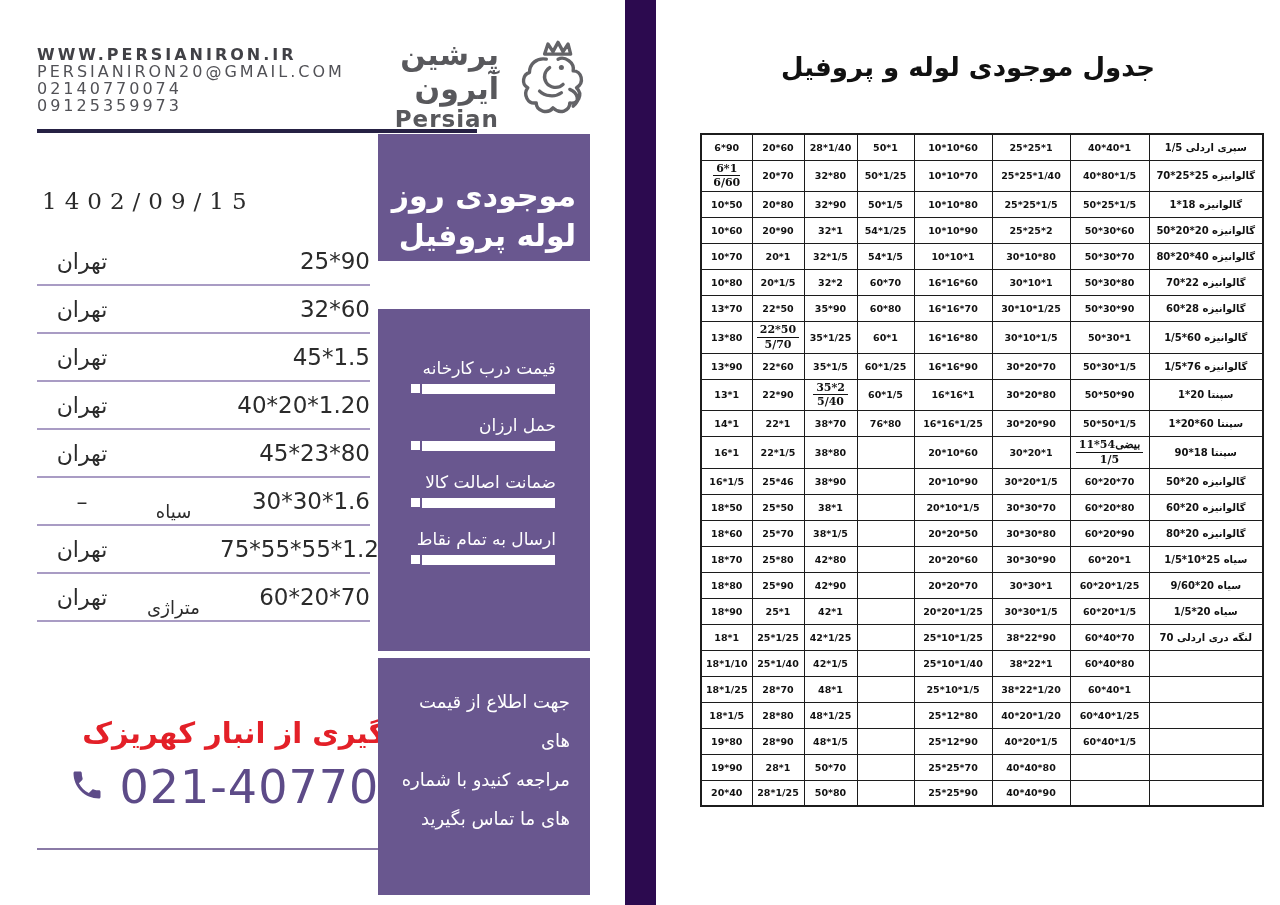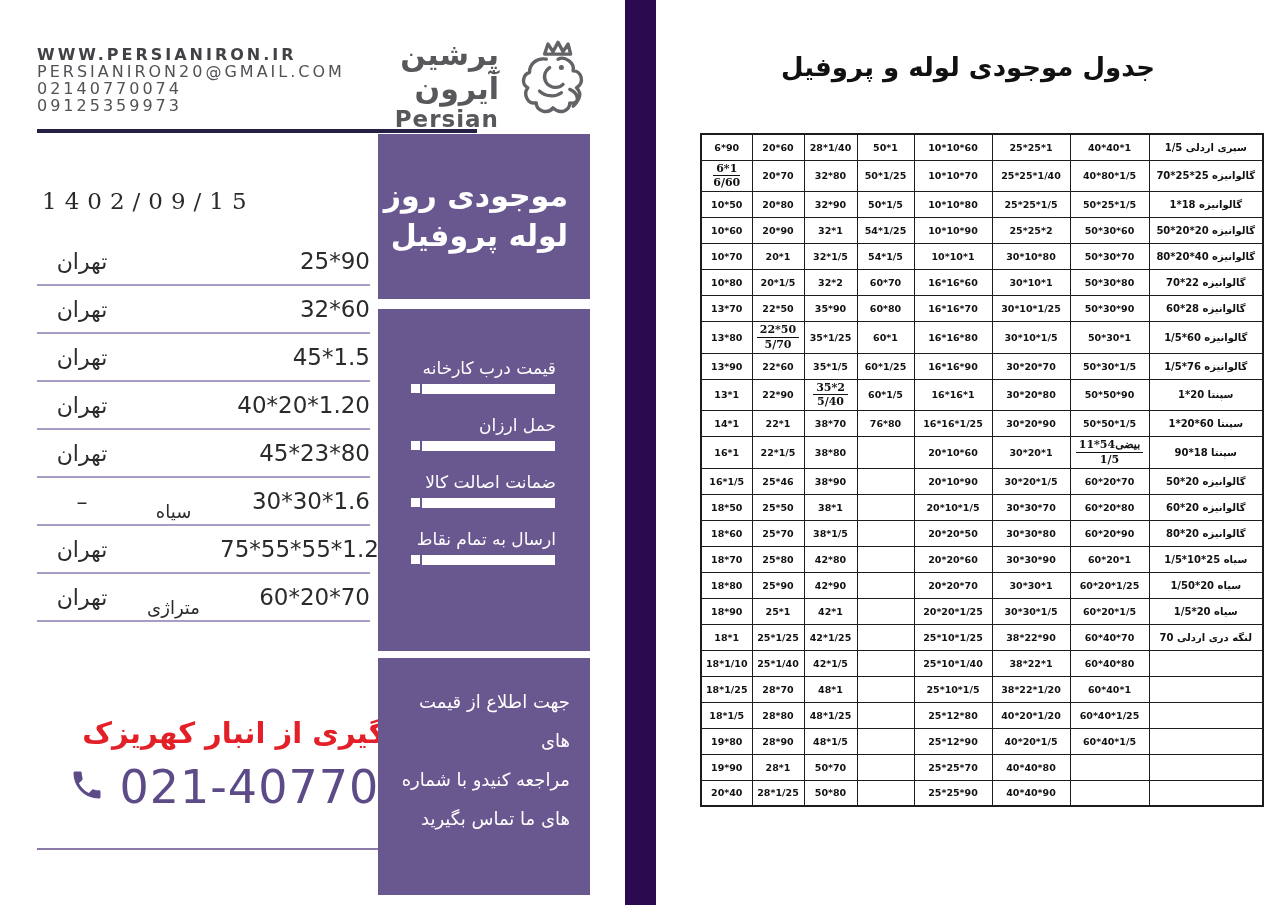--- a/index.html
+++ b/index.html
@@ -24,21 +24,21 @@
 
   
   .inv-list { left:37px; top:238px; width:333px; }
   .inv-row { height:48px; display:flex; align-items:center; border-bottom:2px solid #a99cc4; direction:ltr; }
   .inv-city { width:90px; font-size:22px; color:#2b2b2b; text-align:center; }
   .inv-note { flex:1; font-size:18px; color:#2b2b2b; text-align:center;margin-top:20px; }
   .inv-size { width:150px; font-size:23px; color:#2b2b2b; text-align:right; direction:ltr; }
 
   
   .sb { left:378px; width:212px; background:#69578f; color:#fff; }
-  .sb-title { top:134px; height:165px; padding:42px 22px 0 0; text-align:right; }
+  .sb-title { top:134px; height:127px; padding:42px 14px 0 0; text-align:right; }
   .sb-title div { font-size:30px; font-weight:bold; line-height:40px; }
   .sb-feat { top:309px; height:342px; padding-top:48px; }
   .feat { height:57px; padding-right:34px; text-align:right; }
   .feat-label { font-size:17px; line-height:22px; letter-spacing:1px; }
   .feat-bar { position:relative; margin-top:5px; margin-right:1px; width:146px; height:10px; background:#fff; float:right; }
   .feat-bar .handle { position:absolute; left:0px; top:-2px; width:13px; height:13px; background:#fff; border:2px solid #69578f; }
   .feat::after { content:""; display:block; clear:both; }
   .sb-note { top:658px; height:237px; padding:24px 20px 0 12px; text-align:right; }
   .sb-note div { font-size:18px; line-height:39px; letter-spacing:0.5px; }
 
@@ -370,21 +370,21 @@
           <td class="lbl" dir="rtl">سیاه 25*10*1/5</td>
         </tr>
         <tr>
           <td>18*80</td>
           <td>25*90</td>
           <td>42*90</td>
           <td></td>
           <td>20*20*70</td>
           <td>30*30*1</td>
           <td>60*20*1/25</td>
-          <td class="lbl" dir="rtl">سیاه 20*1/50</td>
+          <td class="lbl" dir="rtl">سیاه 20*9/60</td>
         </tr>
         <tr>
           <td>18*90</td>
           <td>25*1</td>
           <td>42*1</td>
           <td></td>
           <td>20*20*1/25</td>
           <td>30*30*1/5</td>
           <td>60*20*1/5</td>
           <td class="lbl" dir="rtl">سیاه 20*1/5</td>

